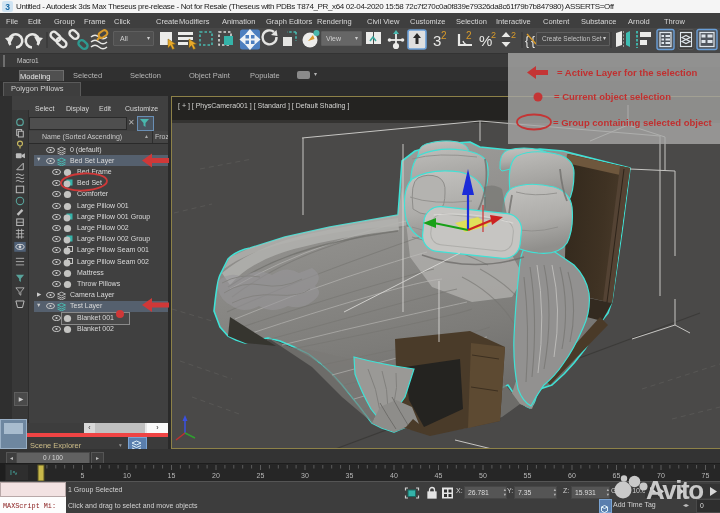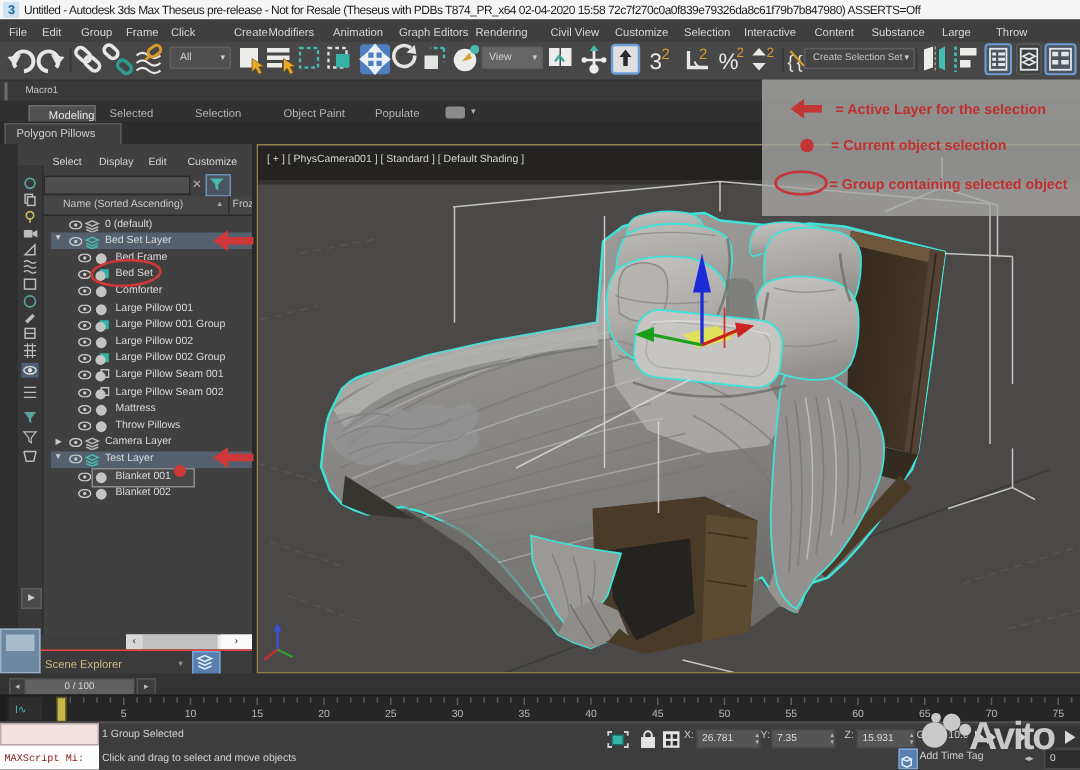--- a/index.html
+++ b/index.html
@@ -37,21 +37,21 @@
   <span class="mi" style="left:179px">Modifiers</span>
   <span class="mi" style="left:222px">Animation</span>
   <span class="mi" style="left:266px">Graph Editors</span>
   <span class="mi" style="left:317px">Rendering</span>
   <span class="mi" style="left:367px">Civil View</span>
   <span class="mi" style="left:410px">Customize</span>
   <span class="mi" style="left:456px">Selection</span>
   <span class="mi" style="left:496px">Interactive</span>
   <span class="mi" style="left:543px">Content</span>
   <span class="mi" style="left:581px">Substance</span>
-  <span class="mi" style="left:628px">Large</span>
+  <span class="mi" style="left:628px">Arnold</span>
   <span class="mi" style="left:664px">Throw</span>
 </div>
 
 <div class="abs" id="toolbar">
   <svg class="abs" style="left:0;top:0" width="720" height="25" viewBox="0 0 720 25">
 
     <g fill="none" stroke="#e6e6e4" stroke-width="2.6">
       <path d="M10.5 17 A 6.6 6.6 0 1 1 16 19.5"></path>
       <path d="M37.5 17 A 6.6 6.6 0 1 0 32 19.5"></path>
     </g>
@@ -196,21 +196,21 @@
     <span style="position:absolute;left:5px;top:2px;color:#c4c4c4">Create Selection Set</span>
     <span style="position:absolute;right:3px;top:1.5px;font-size:6px">▾</span>
   </div>
 </div>
 
 <div class="abs" id="macrorow">
   <div class="abs" style="left:3px;top:1px;width:1.5px;height:24px;background:#6e6e6e"></div>
   <span class="abs" style="left:17px;top:3px">Macro1</span>
 </div>
 <div class="abs" id="tabrow">
-  <div class="abs" style="left:19px;top:2.5px;width:43px;height:12px;background:#505050;border:1px solid #6c6c6c;border-bottom:none;color:#e6e6e6;text-align:right;padding-top:1px">Modeling</div>
+  <div class="abs" style="left:19px;top:2.5px;width:43px;height:12px;background:#505050;border:1px solid #6c6c6c;border-bottom:none;color:#e6e6e6;text-align:left;padding-top:1px">Modeling</div>
   <span class="abs" style="left:73px;top:3.5px">Selected</span>
   <span class="abs" style="left:130px;top:3.5px">Selection</span>
   <span class="abs" style="left:189px;top:3.5px">Object Paint</span>
   <span class="abs" style="left:250px;top:3.5px">Populate</span>
   <div class="abs" style="left:297px;top:4px;width:13px;height:8px;background:#8a8a8a;border-radius:2px"></div>
   <span class="abs" style="left:314px;top:3px;font-size:6px">▾</span>
 </div>
 <div class="abs" id="polyrow">
   <div class="abs" style="left:3px;top:1px;width:76px;height:13px;background:#3e3e3e;border:1px solid #5a5a5a;border-bottom:none;"></div>
   <span class="abs" style="left:11px;top:3px">Polygon Pillows</span>
@@ -699,21 +699,21 @@
         <span style="position:absolute;left:49px;top:1.5px">Blanket 002</span>
       </div>
   </div>
 </div>
 
 <div class="abs" style="left:84px;top:423px;width:84px;height:10px;background:#e8e8e8;">
   <div class="abs" style="left:0;top:0;width:11px;height:10px;background:#d8d8d8;color:#333;font-size:7px;text-align:center;line-height:10px">‹</div>
   <div class="abs" style="left:11px;top:0;width:50px;height:10px;background:#c0c0c0;"></div>
   <div class="abs" style="left:63px;top:0;width:21px;height:10px;background:#fafafa;color:#222;font-size:7px;text-align:center;line-height:10px">›</div>
 </div>
-<div class="abs" style="left:12px;top:433px;width:156px;height:16px;background:#3b3b3b;border-top:1px solid #ef4444;">
+<div class="abs" style="left:12px;top:433px;width:156px;height:16px;background:#3b3b3b;border-top:4px solid #ef4444;">
   <span class="abs" style="left:18px;top:4px;color:#cdbd88;font-size:7.5px">Scene Explorer</span>
   <span class="abs" style="left:107px;top:5px;color:#999;font-size:5.5px">▾</span>
   <div class="abs" style="left:116px;top:0px;width:17px;height:15px;background:#5a7fae;border:1px solid #7aa4d4;">
     <svg width="15" height="13">
         <g fill="none" stroke="#dff0f8" stroke-width="1">
           <path d="M3 4 l4.5 -2 4.5 2 -4.5 2 z"></path>
           <path d="M3 6.5 l4.5 2 4.5 -2"></path>
           <path d="M3 9 l4.5 2 4.5 -2"></path>
         </g>
       </svg>

